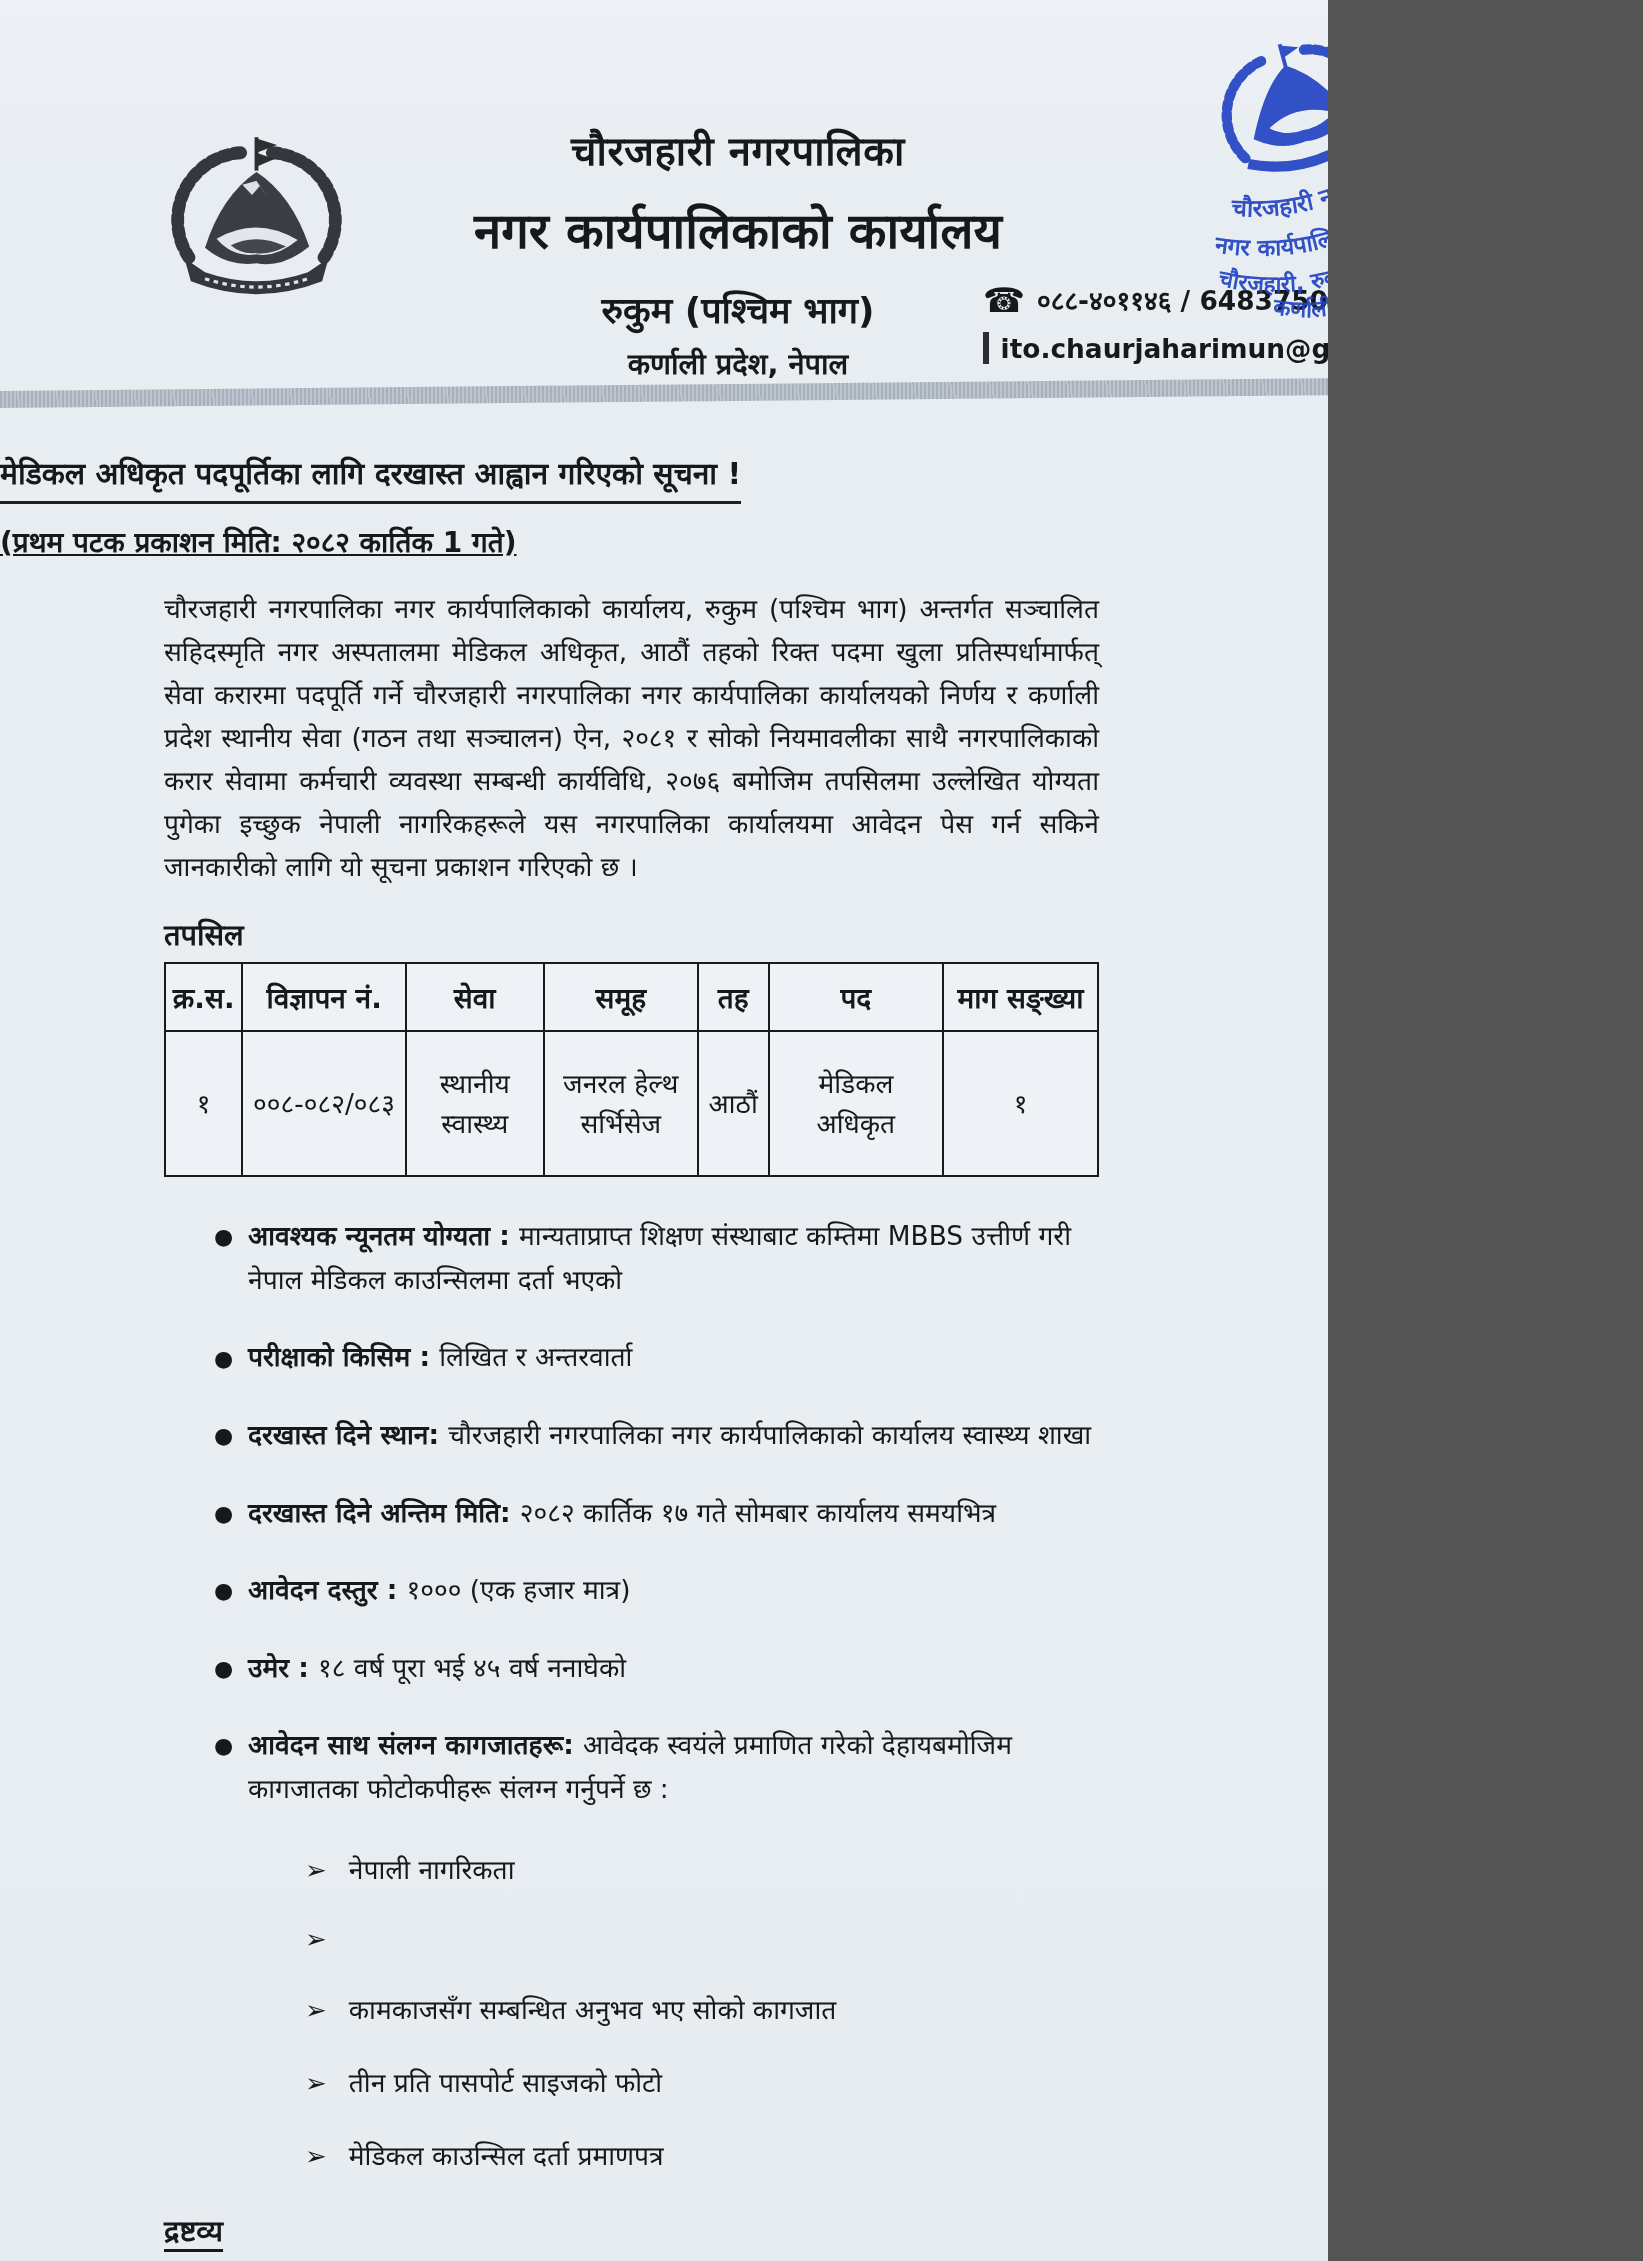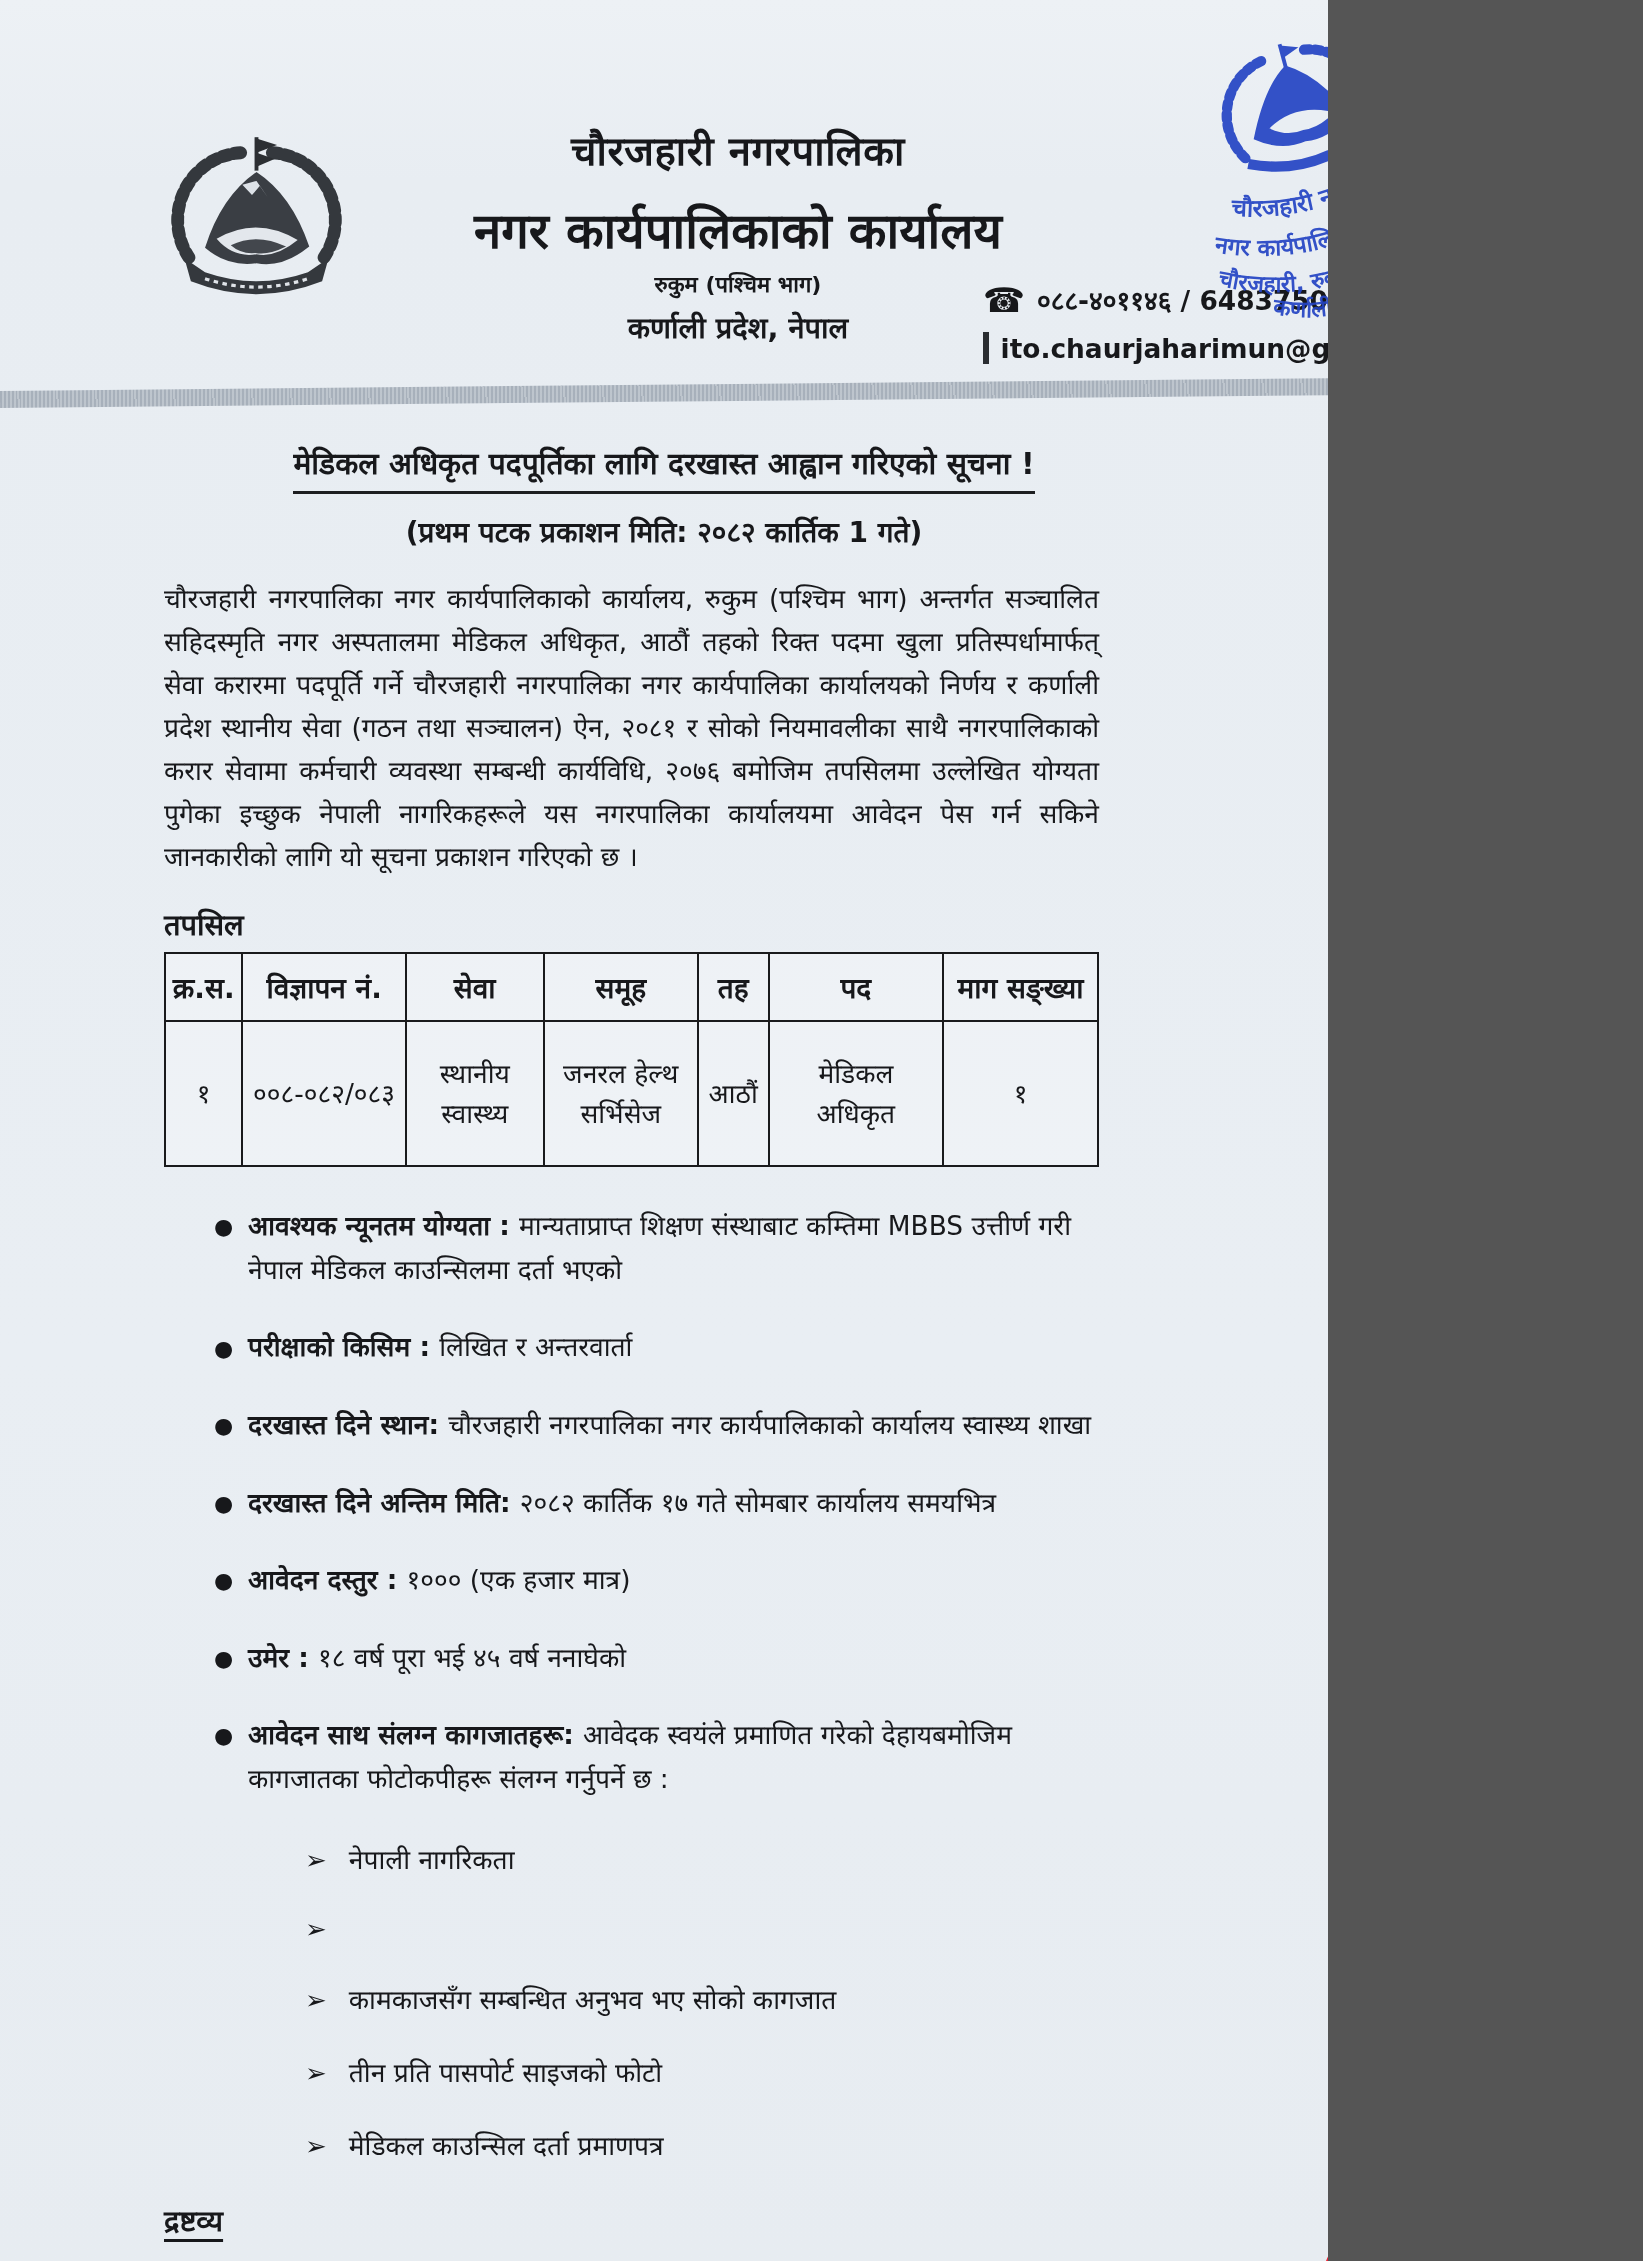--- a/index.html
+++ b/index.html
@@ -10,35 +10,35 @@
     font-family:"DejaVu Sans","Liberation Sans",sans-serif;
     color:#17181b;
     overflow:hidden;
   }
   
   .header{position:relative;height:400px;}
   .logo-left{position:absolute;left:160px;top:119px;width:193px;height:203px;}
   .header-center{position:absolute;left:277px;top:122px;width:922px;text-align:center;}
   .org-name{font-size:40px;font-weight:700;letter-spacing:0.6px;margin:0 0 19.3px 0;}
   .office-name{font-size:49px;font-weight:700;margin:0;}
-  .addr1{font-size:22px;font-weight:700;margin:6px 0 0 0;text-align:center;}
+  .addr1{font-size:36px;font-weight:700;margin:23px 0 0 0;text-align:center;}
   .addr2{font-size:29px;font-weight:700;margin:9px 0 0 0;}
   .contact{position:absolute;left:983px;top:282px;width:438px;}
   .contact-row{display:flex;align-items:center;margin-bottom:14px;}
   .phone-glyph{font-size:34px;margin-right:11.6px;line-height:1;}
   .mail-glyph{width:36px;height:26px;background:#b9bfc7;border:3.2px solid #2a2d31;margin-right:11.6px;
     background-image:repeating-linear-gradient(45deg,#9aa0a8 0 2.6px,#c6ccd3 2.6px 5.2px);}
   .contact-text{font-size:26.4px;font-weight:700;white-space:nowrap;}
   .stamp{position:absolute;left:1160px;top:13px;width:329px;height:348px;}
   
   .band{width:1579px;height:17px;margin-top:-9px;
     background:repeating-linear-gradient(90deg,#97a1ad 0 1.9px,#b3bbc4 1.9px 3.9px);
     opacity:.8;transform:rotate(-0.55deg);transform-origin:left center;}
   
-  .title-wrap{text-align:center;margin-top:34px;}
+  .title-wrap{margin-top:44px;text-decoration:underline;}
   .notice-title{display:inline-block;font-size:30px;font-weight:700;
     border-bottom:3.9px solid #1d1e20;padding-bottom:7.7px;}
   .notice-subtitle{font-size:28px;font-weight:700;margin-top:18px;}
   
   .content{padding:0 229px 0 164px;}
   .intro{font-size:26.4px;line-height:1.63;text-align:justify;margin-top:27px;}
   .tapasil{font-size:29px;font-weight:700;margin-top:13px;}
   table.vacancy{width:100%;border-collapse:collapse;margin-top:9px;background:rgba(255,255,255,.25);}
   table.vacancy th,table.vacancy td{border:2.6px solid #191a1c;text-align:center;vertical-align:middle;}
   table.vacancy th{font-size:28px;font-weight:700;height:61px;padding:2.6px 6.4px;border-radius:21px;}

